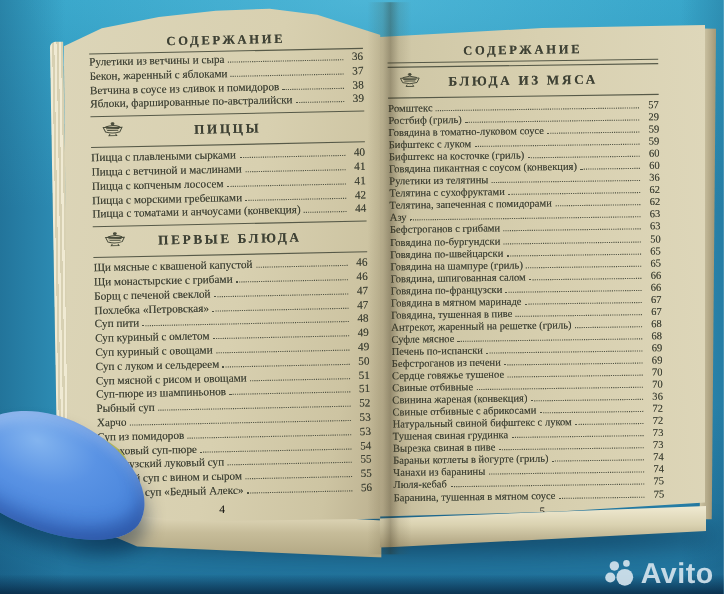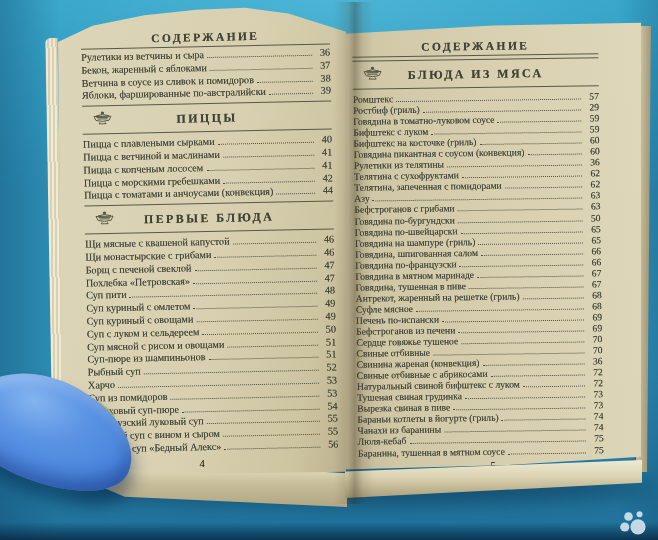--- a/index.html
+++ b/index.html
@@ -513,13 +513,14 @@
 
 <div class="watermark">
   <svg width="30" height="27" viewBox="0 0 30 27">
     <g fill="currentColor">
       <circle cx="9.5" cy="6.5" r="4.3"></circle>
       <circle cx="20.5" cy="4.2" r="3"></circle>
       <circle cx="5.8" cy="17" r="4.6"></circle>
       <circle cx="19" cy="16.8" r="7.6"></circle>
     </g>
   </svg>
+  <span class="wm-text">Avito</span>
 </div>
 
 </body></html>

